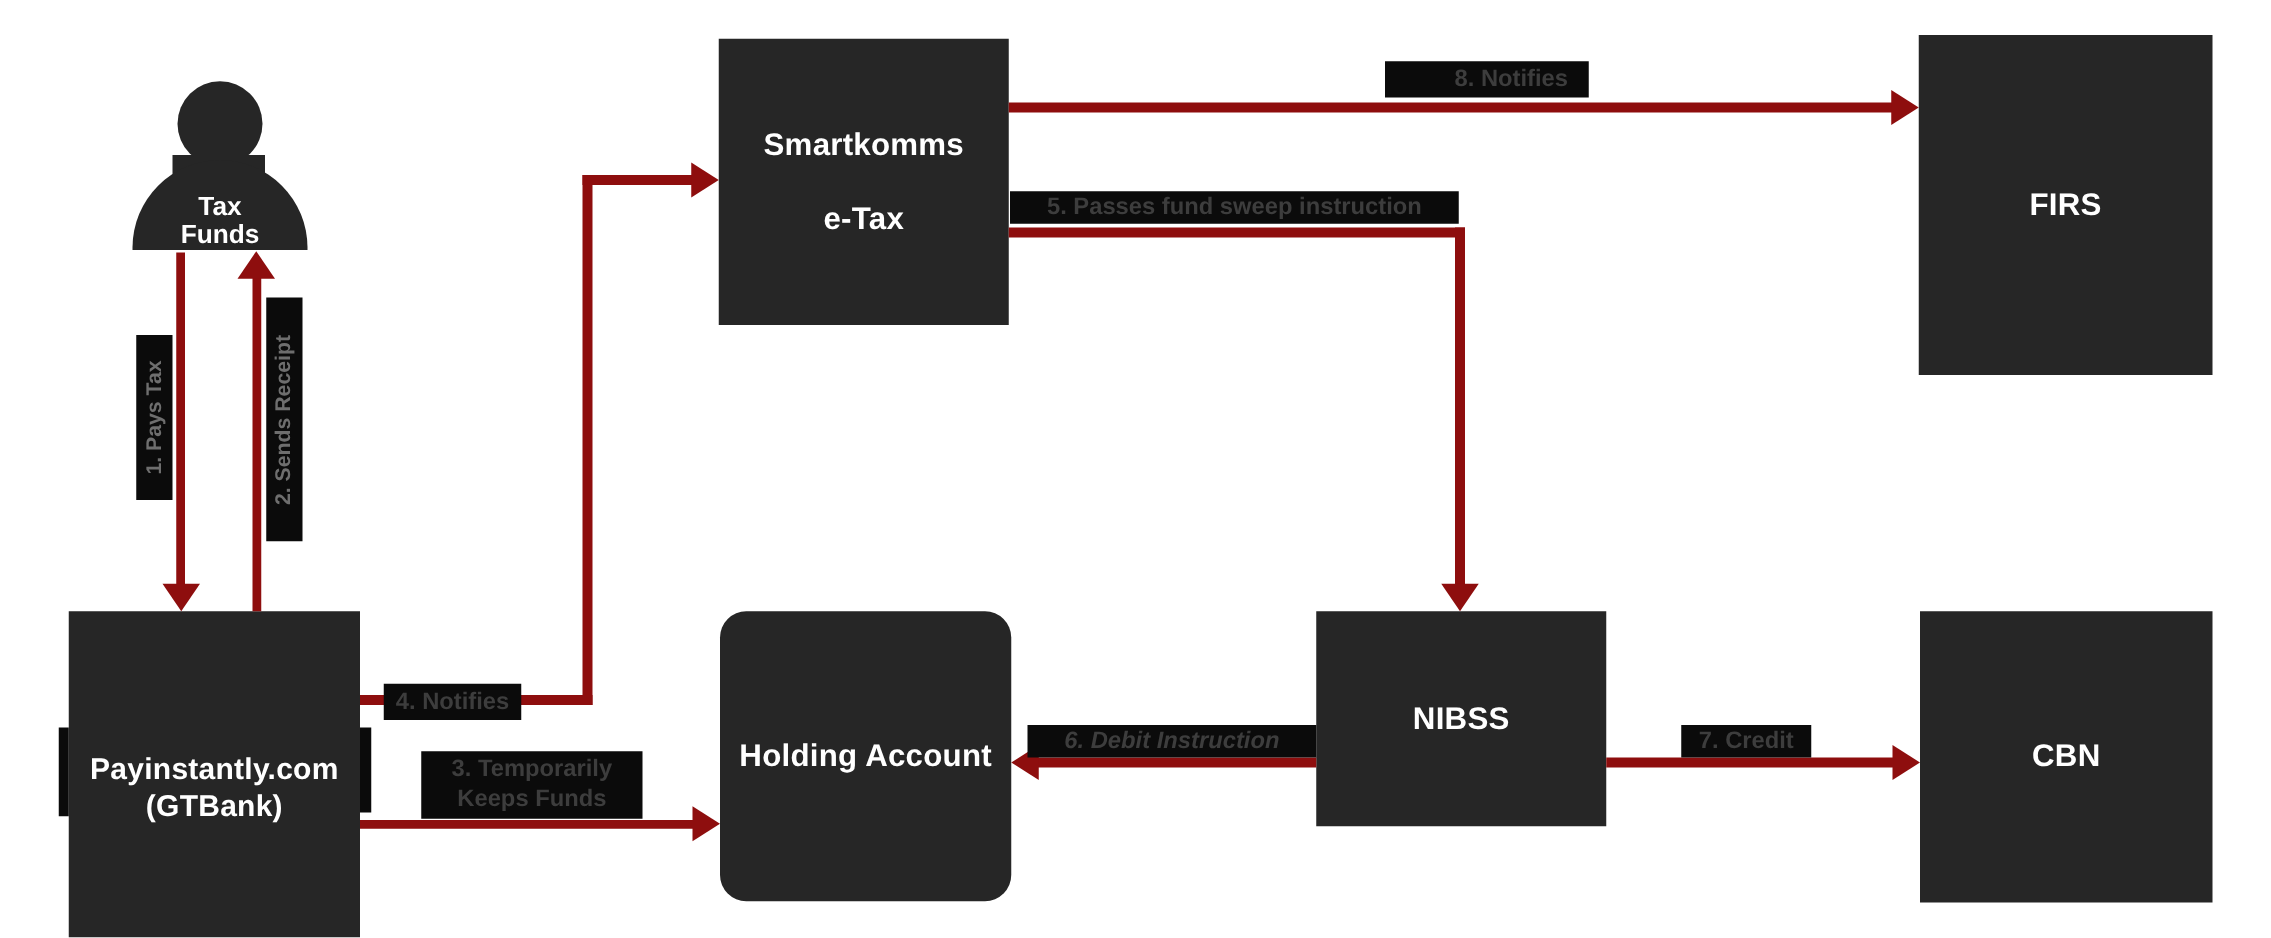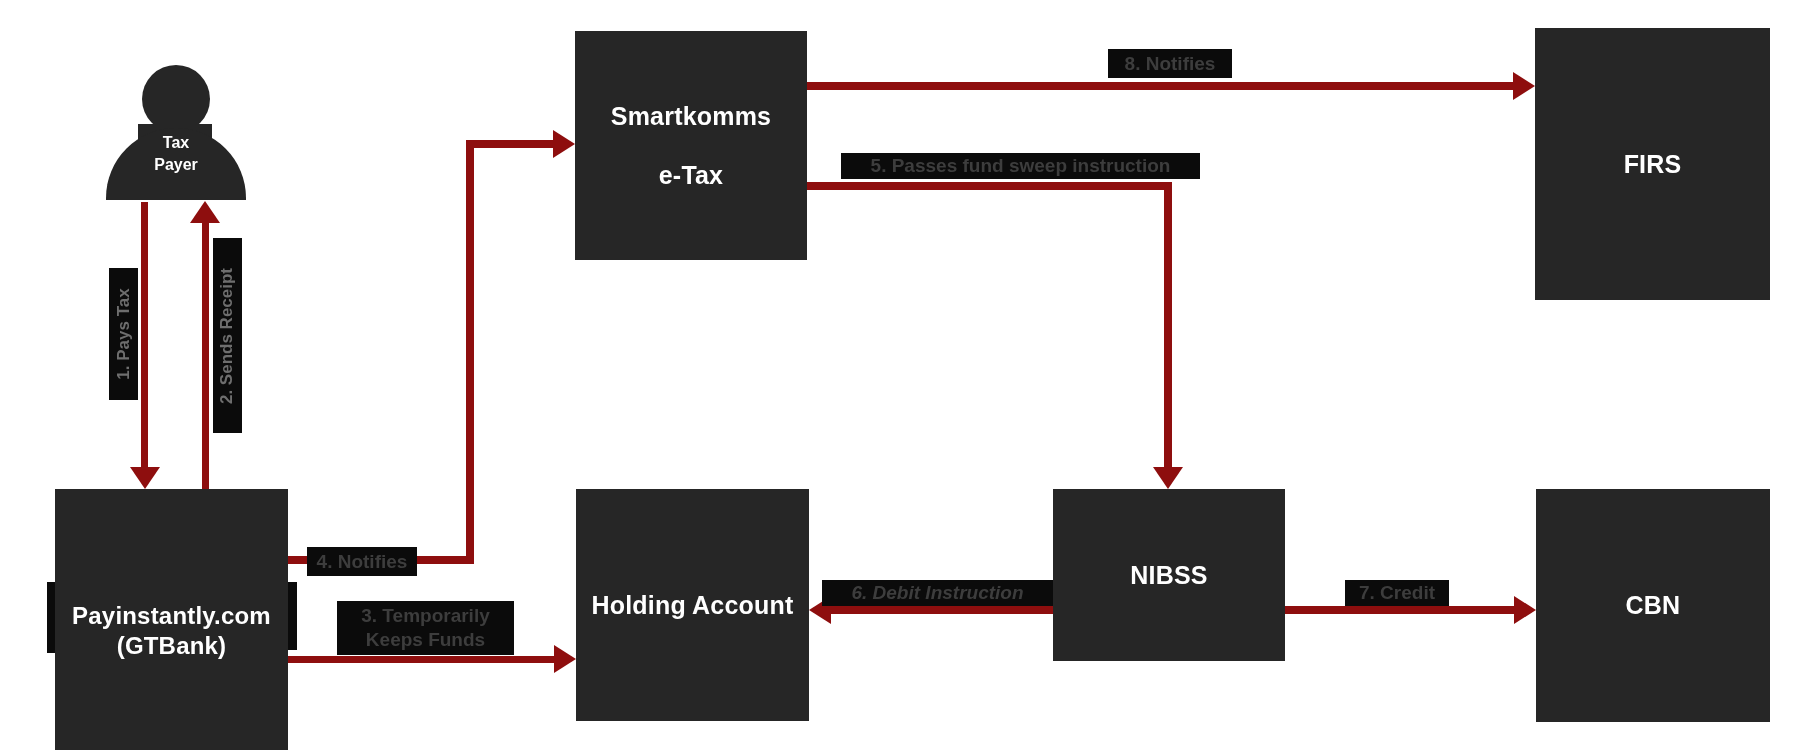--- a/index.html
+++ b/index.html
@@ -38,55 +38,55 @@
     transform:rotate(-90deg);
   }
   .shaft{position:absolute;background:var(--arrow);}
   .head{position:absolute;width:0;height:0;}
   .head-right{border-top:14px solid transparent;border-bottom:14px solid transparent;border-left:22px solid var(--arrow);}
   .head-left {border-top:14px solid transparent;border-bottom:14px solid transparent;border-right:22px solid var(--arrow);}
   .head-down {border-left:15px solid transparent;border-right:15px solid transparent;border-top:22px solid var(--arrow);}
   .head-up   {border-left:15px solid transparent;border-right:15px solid transparent;border-bottom:22px solid var(--arrow);}
   .person-part{position:absolute;background:var(--box-fill);}
   .person-label{
-    position:absolute;color:var(--box-text);font-size:16px;font-weight:700;
-    text-align:center;line-height:22px;
+    position:absolute;color:var(--box-text);font-size:21px;font-weight:700;
+    text-align:center;line-height:22px;margin-top:23px;
   }
   .tab{position:absolute;background:var(--label-bg);}
 </style>
 </head>
 <body>
 
 <div class="stage">
 
   <div class="person-part" style="left:142px;top:65px;width:68px;height:68px;border-radius:50%;"></div>
   <div class="person-part" style="left:138px;top:124px;width:74px;height:24px;"></div>
   <div class="person-part" style="left:106px;top:128px;width:140px;height:72px;border-radius:70px 70px 0 0;"></div>
   <div class="person-label" style="left:106px;top:132px;width:140px;">
     <span class="ln">Tax</span><br>
-    <span class="ln">Payer</span>
+    <span class="ln">Funds</span>
   </div>
 
   <div class="box" style="left:55px;top:489px;width:233px;height:283px;font-size:24px;">
     <span class="ln">Payinstantly.com</span>
     <span class="ln">(GTBank)</span>
   </div>
   <div class="tab" style="left:47px;top:582px;width:8px;height:71px;"></div>
   <div class="tab" style="left:288px;top:582px;width:9px;height:68px;"></div>
 
   <div class="box" style="left:575px;top:31px;width:232px;height:229px;gap:28px;">
     <span class="ln">Smartkomms</span>
     <span class="ln">e-Tax</span>
   </div>
 
   <div class="box" style="left:1535px;top:28px;width:235px;height:272px;">
     <span class="ln">FIRS</span>
   </div>
 
-  <div class="box" style="left:576px;top:489px;width:233px;height:232px;">
+  <div class="box" style="left:576px;top:489px;width:233px;height:232px;border-radius:21px;">
     <span class="ln">Holding Account</span>
   </div>
 
   <div class="box" style="left:1053px;top:489px;width:232px;height:172px;">
     <span class="ln">NIBSS</span>
   </div>
 
   <div class="box" style="left:1536px;top:489px;width:234px;height:233px;">
     <span class="ln">CBN</span>
   </div>
@@ -114,35 +114,35 @@
   <div class="shaft" style="left:466px;top:140px;width:8px;height:424px;"></div>
   <div class="shaft" style="left:466px;top:140px;width:88px;height:8px;"></div>
   <div class="head head-right" style="left:553px;top:130px;"></div>
   <div class="chip" style="left:307px;top:521px;width:110px;height:29px;margin-top:26px;">
     <span>4. Notifies</span>
   </div>
 
   <div class="shaft" style="left:807px;top:182px;width:365px;height:8px;"></div>
   <div class="shaft" style="left:1164px;top:182px;width:8px;height:286px;"></div>
   <div class="head head-down" style="left:1153px;top:467px;"></div>
-  <div class="chip" style="left:808px;top:153px;width:359px;height:26px;margin-left:33px;">
+  <div class="chip" style="left:808px;top:153px;width:359px;height:26px;">
     <span>5. Passes fund sweep instruction</span>
   </div>
 
   <div class="shaft" style="left:830px;top:606px;width:223px;height:8px;"></div>
   <div class="head head-left" style="left:809px;top:596px;"></div>
   <div class="chip" style="left:822px;top:580px;width:231px;height:26px;font-style:italic;">
     <span>6. Debit Instruction</span>
   </div>
 
   <div class="shaft" style="left:1285px;top:606px;width:230px;height:8px;"></div>
   <div class="head head-right" style="left:1514px;top:596px;"></div>
   <div class="chip" style="left:1345px;top:580px;width:104px;height:26px;">
     <span>7. Credit</span>
   </div>
 
   <div class="shaft" style="left:807px;top:82px;width:707px;height:8px;"></div>
   <div class="head head-right" style="left:1513px;top:72px;"></div>
-  <div class="chip" style="left:1108px;top:49px;width:124px;height:29px;">
+  <div class="chip" style="left:1108px;top:49px;width:124px;height:29px;padding-left:39px;">
     <span>8. Notifies</span>
   </div>
 
 </div>
 
 </body></html>

